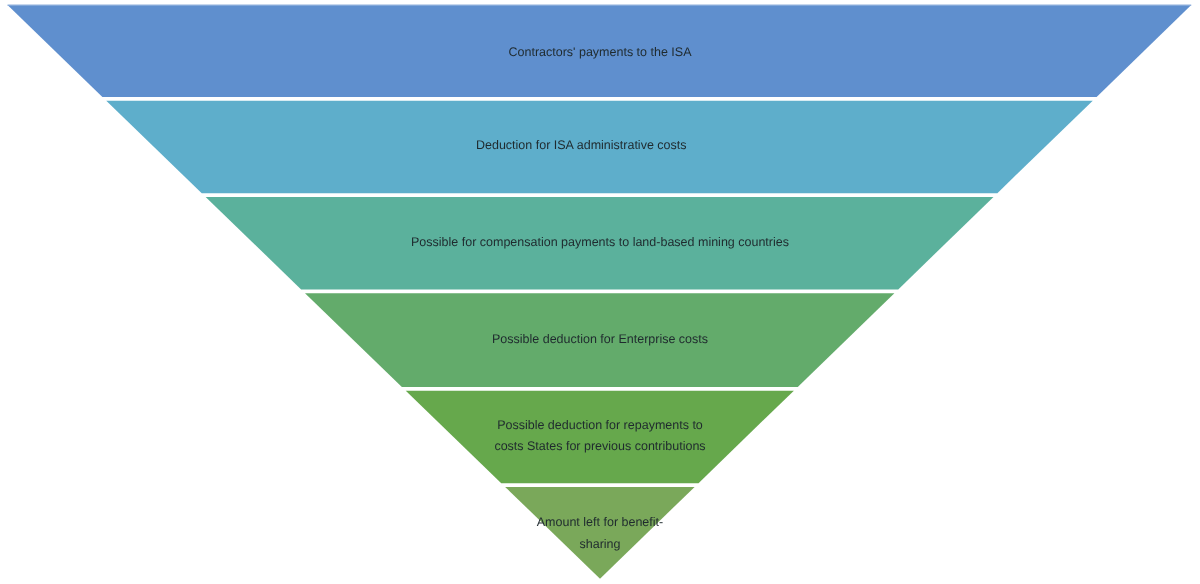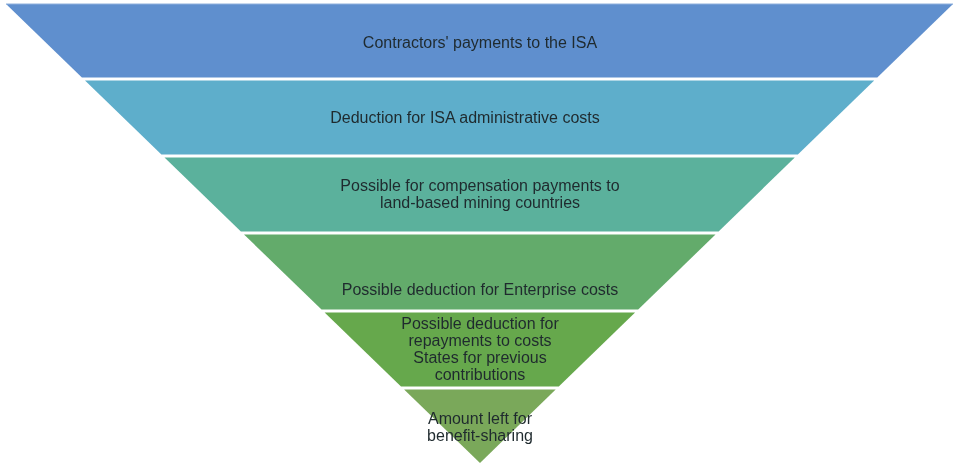--- a/index.html
+++ b/index.html
@@ -2,21 +2,21 @@
 <html><head>
   <meta charset="utf-8">
   <style>
     html, body { margin: 0; padding: 0; background: #ffffff; }
     body { width: 960px; height: 467px; position: relative; overflow: hidden; font-family: "Liberation Sans", "DejaVu Sans", sans-serif; }
     #funnel-svg { position: absolute; left: 0; top: 0; width: 960px; height: 467px; }
     .band-label {
       position: absolute;
       text-align: center;
       color: #1f2a2e;
-      font-size: 16px;
+      font-size: 10px;
       line-height: 17px;
       display: flex;
       align-items: center;
       justify-content: center;
       transform: translateX(-50%);
     }
   </style>
 </head>
 <body>
 
@@ -29,16 +29,16 @@
       <polygon points="324.6,312.5 635.1,312.5 558.8,386.5 401.0,386.5" fill="#66a84c"></polygon>
       <polygon points="404.1,389.5 555.7,389.5 480.0,463.0" fill="#7aa85a"></polygon>
       <line x1="6" x2="953" y1="4" y2="4" stroke="#8fb0dc" stroke-width="1"></line>
     </g>
 </svg>
 
 <div id="labels-layer">
   <div class="band-label" style="left: 480px; width: 400px; top: 42px; transform: translate(-50%, -50%);">Contractors' payments to the ISA</div>
   <div class="band-label" style="left: 465px; width: 420px; top: 117px; transform: translate(-50%, -50%);">Deduction for ISA administrative costs</div>
   <div class="band-label" style="left: 480px; width: 310px; top: 194px; transform: translate(-50%, -50%);">Possible for compensation payments to land-based mining countries</div>
-  <div class="band-label" style="left: 480px; width: 380px; top: 272px; transform: translate(-50%, -50%); margin-top: 17px;">Possible deduction for Enterprise costs</div>
+  <div class="band-label" style="left: 480px; width: 380px; top: 272px; transform: translate(-50%, -50%);">Possible deduction for Enterprise costs</div>
   <div class="band-label" style="left: 480px; width: 170px; top: 349px; transform: translate(-50%, -50%);">Possible deduction for repayments to costs States for previous contributions</div>
   <div class="band-label" style="left: 480px; width: 120px; top: 427px; transform: translate(-50%, -50%); text-align: center;">Amount left for benefit-sharing</div>
 </div>
 
 </body></html>

